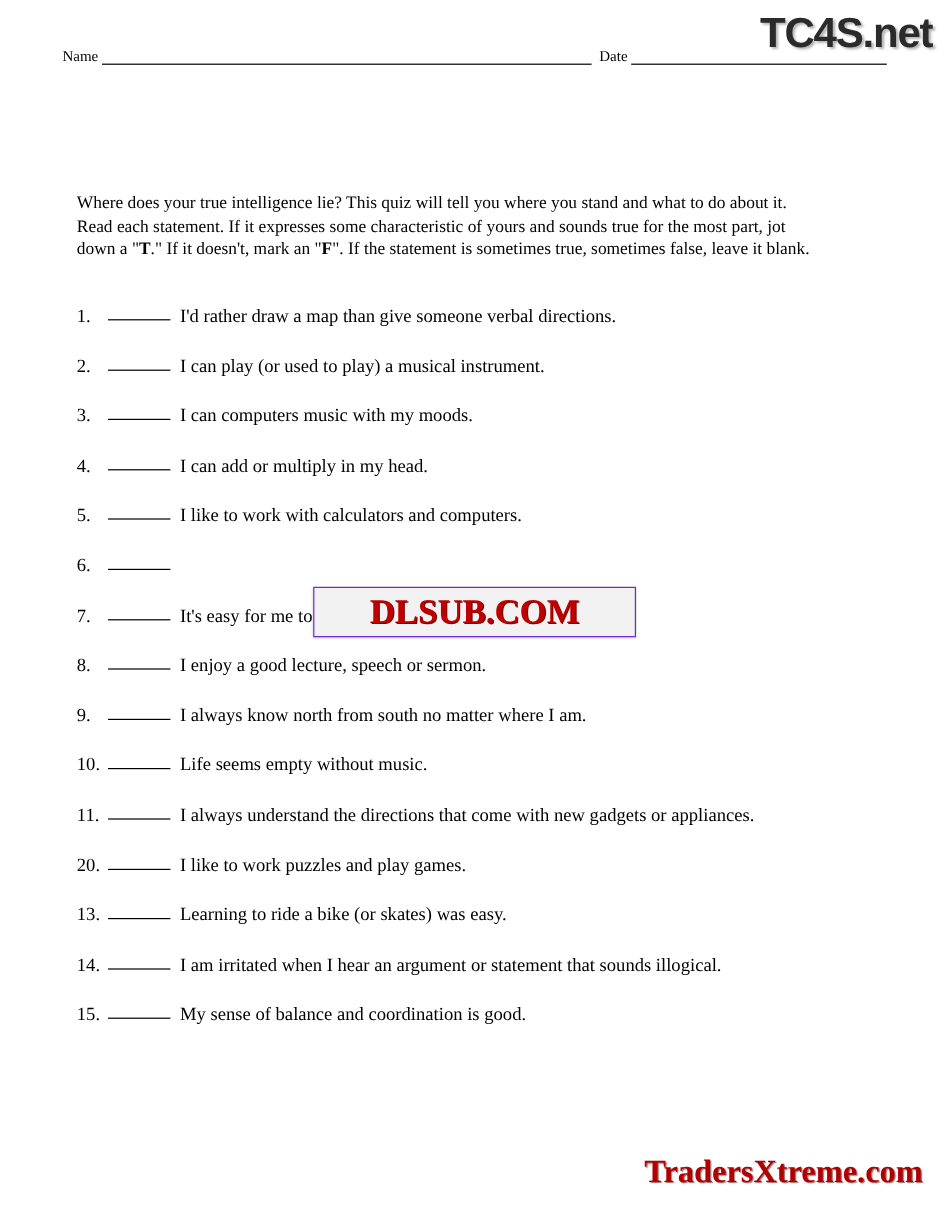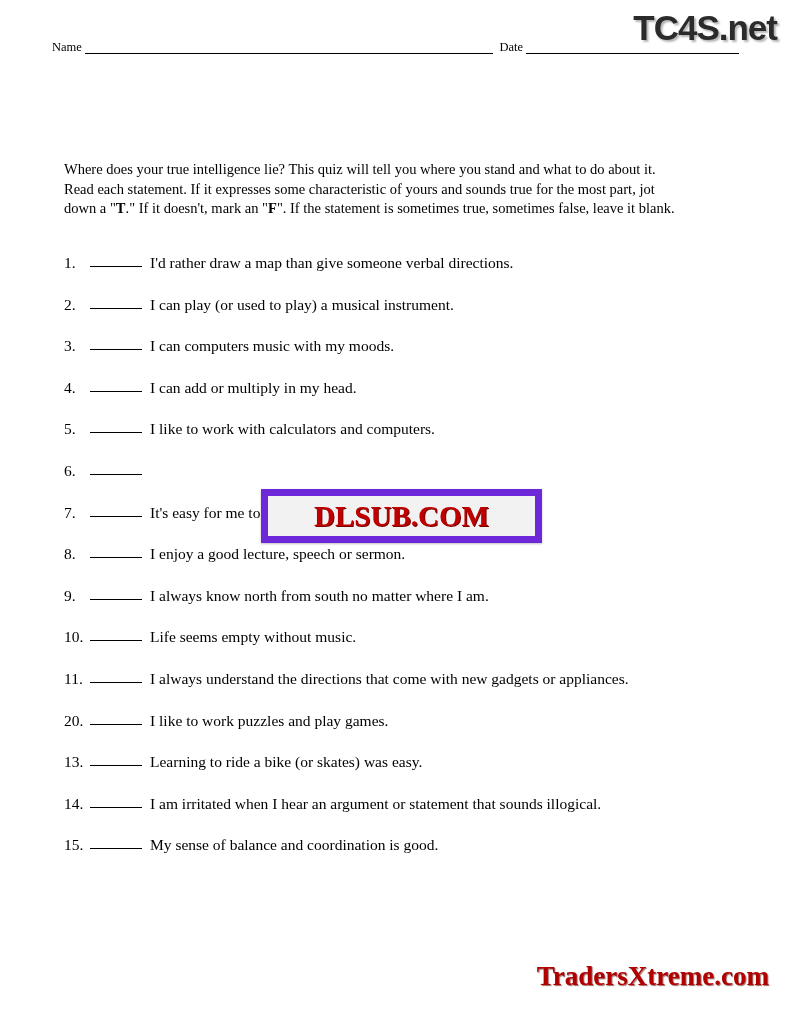--- a/index.html
+++ b/index.html
@@ -119,21 +119,21 @@
   }
 
   
   .wm-center {
     position: absolute;
     top: 489px;
     left: 261px;
     width: 267px;
     height: 40px;
     background: #f2f2f2;
-    border: 7px solid #6d28d9;
+    border: 1px solid #6d28d9;
     box-shadow: 0 1px 2px rgba(0,0,0,0.25);
     display: flex;
     align-items: center;
     justify-content: center;
     font-family: "Liberation Serif", serif;
     font-weight: bold;
     font-size: 29px;
     color: #c00000;
     letter-spacing: 0px;
     text-shadow: 1px 1px 0 #7a0000;

